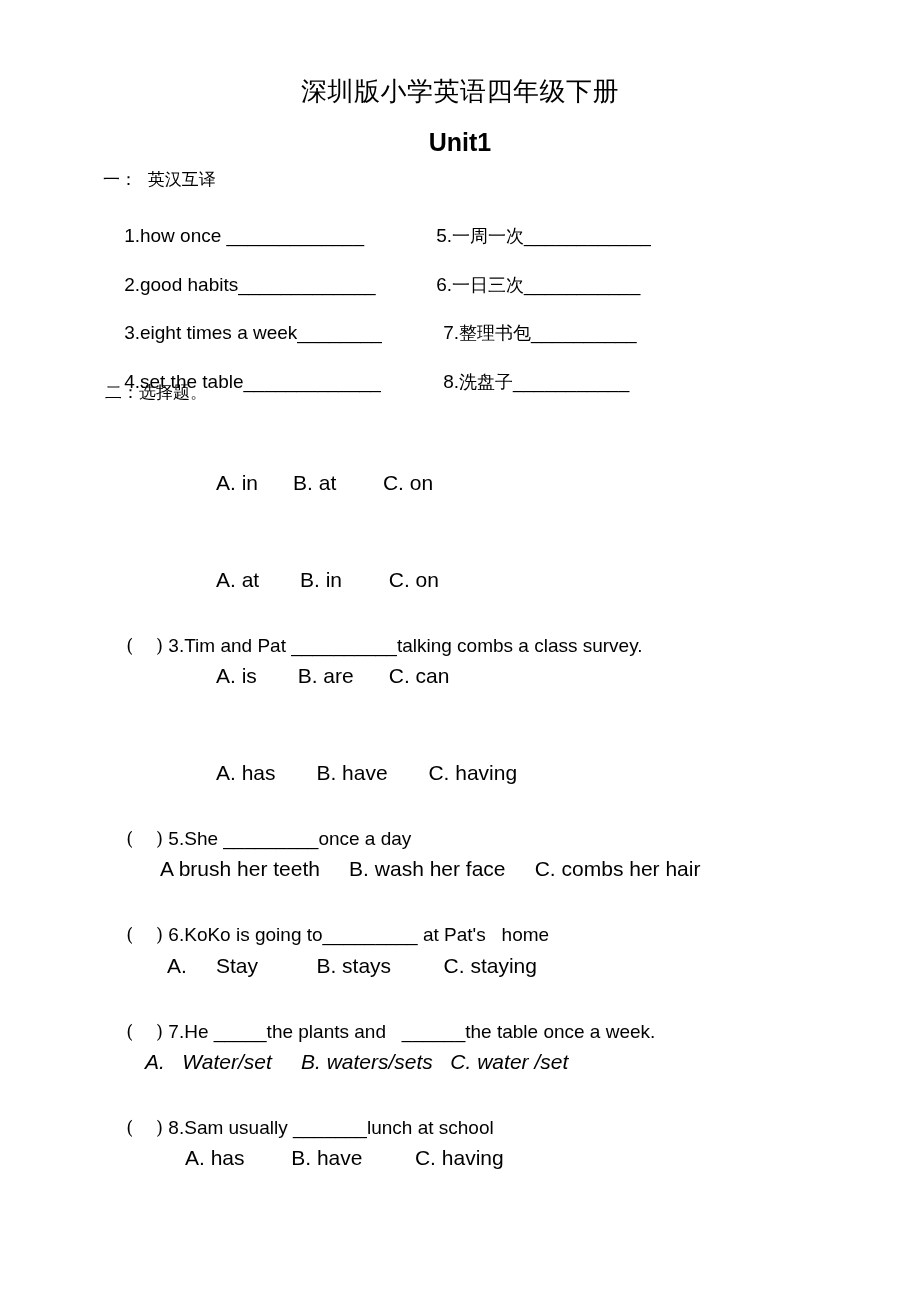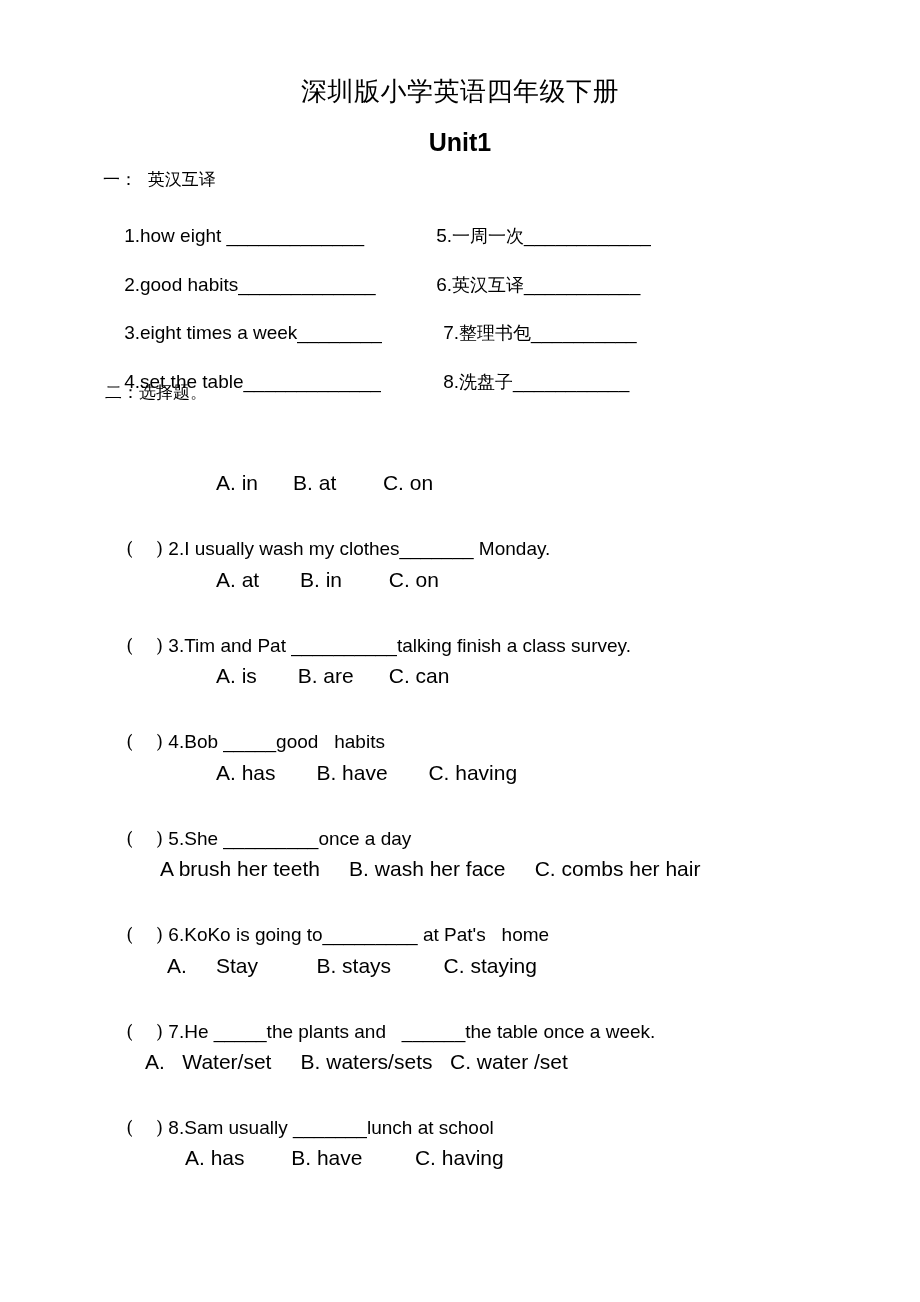--- a/index.html
+++ b/index.html
@@ -106,89 +106,83 @@
   #o2 { left: 216px; top: 569px; }
   #q3 { top: 617px; }
   #o3 { left: 216px; top: 665px; }
   #q4 { top: 713px; }
   #o4 { left: 216px; top: 762px; }
   #q5 { top: 810px; }
   #o5 { left: 160px; top: 858px; }
   #q6 { top: 906px; }
   #o6 { left: 167px; top: 955px; }
   #q7 { top: 1003px; text-align: center; }
-  #o7 { left: 145px; top: 1051px; }
+  #o7 { left: 145px; top: 1051px; font-style: italic; }
   #q8 { top: 1099px; text-align: center; }
   #o8 { left: 185px; top: 1147px; }
 
   .paren {
     font-family: "DejaVu Serif", serif;
     font-size: 18px;
   }
 </style>
 </head>
 <body>
 
 <div class="page">
 
   <div class="doc-title">深圳版小学英语四年级下册</div>
 
   <div class="unit-title">Unit1</div>
 
   <div class="section-heading" id="sec1-heading">一：  英汉互译</div>
 
   <div class="trans-item" id="t1">
-    <span>1.</span><span>how eight </span><span class="blank">_____________</span>
+    <span>1.</span><span>how once </span><span class="blank">_____________</span>
   </div>
 
   <div class="trans-item" id="t2">
     <span>2.</span><span>good habits</span><span class="blank">_____________</span>
   </div>
 
   <div class="trans-item" id="t3">
     <span>3.</span><span>eight times a week</span><span class="blank">________</span>
   </div>
 
   <div class="trans-item" id="t4">
     <span>4.</span><span>set the table</span><span class="blank">_____________</span>
   </div>
 
   <div class="trans-item" id="t5">
     <span>5.</span><span class="cn">一周一次</span><span class="blank">____________</span>
   </div>
 
   <div class="trans-item" id="t6">
-    <span>6.</span><span class="cn">英汉互译</span><span class="blank">___________</span>
+    <span>6.</span><span class="cn">一日三次</span><span class="blank">___________</span>
   </div>
 
   <div class="trans-item" id="t7">
     <span>7.</span><span class="cn">整理书包</span><span class="blank">__________</span>
   </div>
 
   <div class="trans-item" id="t8">
     <span>8.</span><span class="cn">洗盘子</span><span class="blank">___________</span>
   </div>
 
   <div class="section-heading" id="sec2-heading">二：选择题。</div>
 
   <div class="mc-options" id="o1">A. in      B. at        C. on</div>
 
-  <div class="mc-question" id="q2">
-    <span class="paren">(    )</span> <span>2.</span><span>I usually wash my clothes_______ Monday.</span>
-  </div>
   <div class="mc-options" id="o2">A. at       B. in        C. on</div>
 
   <div class="mc-question" id="q3">
-    <span class="paren">(    )</span> <span>3.</span><span>Tim and Pat __________talking finish a class survey.</span>
+    <span class="paren">(    )</span> <span>3.</span><span>Tim and Pat __________talking combs a class survey.</span>
   </div>
   <div class="mc-options" id="o3">A. is       B. are      C. can</div>
 
-  <div class="mc-question" id="q4">
-    <span class="paren">(    )</span> <span>4.</span><span>Bob _____good   habits</span>
-  </div>
   <div class="mc-options" id="o4">A. has       B. have       C. having</div>
 
   <div class="mc-question" id="q5">
     <span class="paren">(    )</span> <span>5.</span><span>She _________once a day</span>
   </div>
   <div class="mc-options" id="o5">A brush her teeth     B. wash her face     C. combs her hair</div>
 
   <div class="mc-question" id="q6">
     <span class="paren">(    )</span> <span>6.</span><span>KoKo is going to_________ at Pat's   home</span>
   </div>

